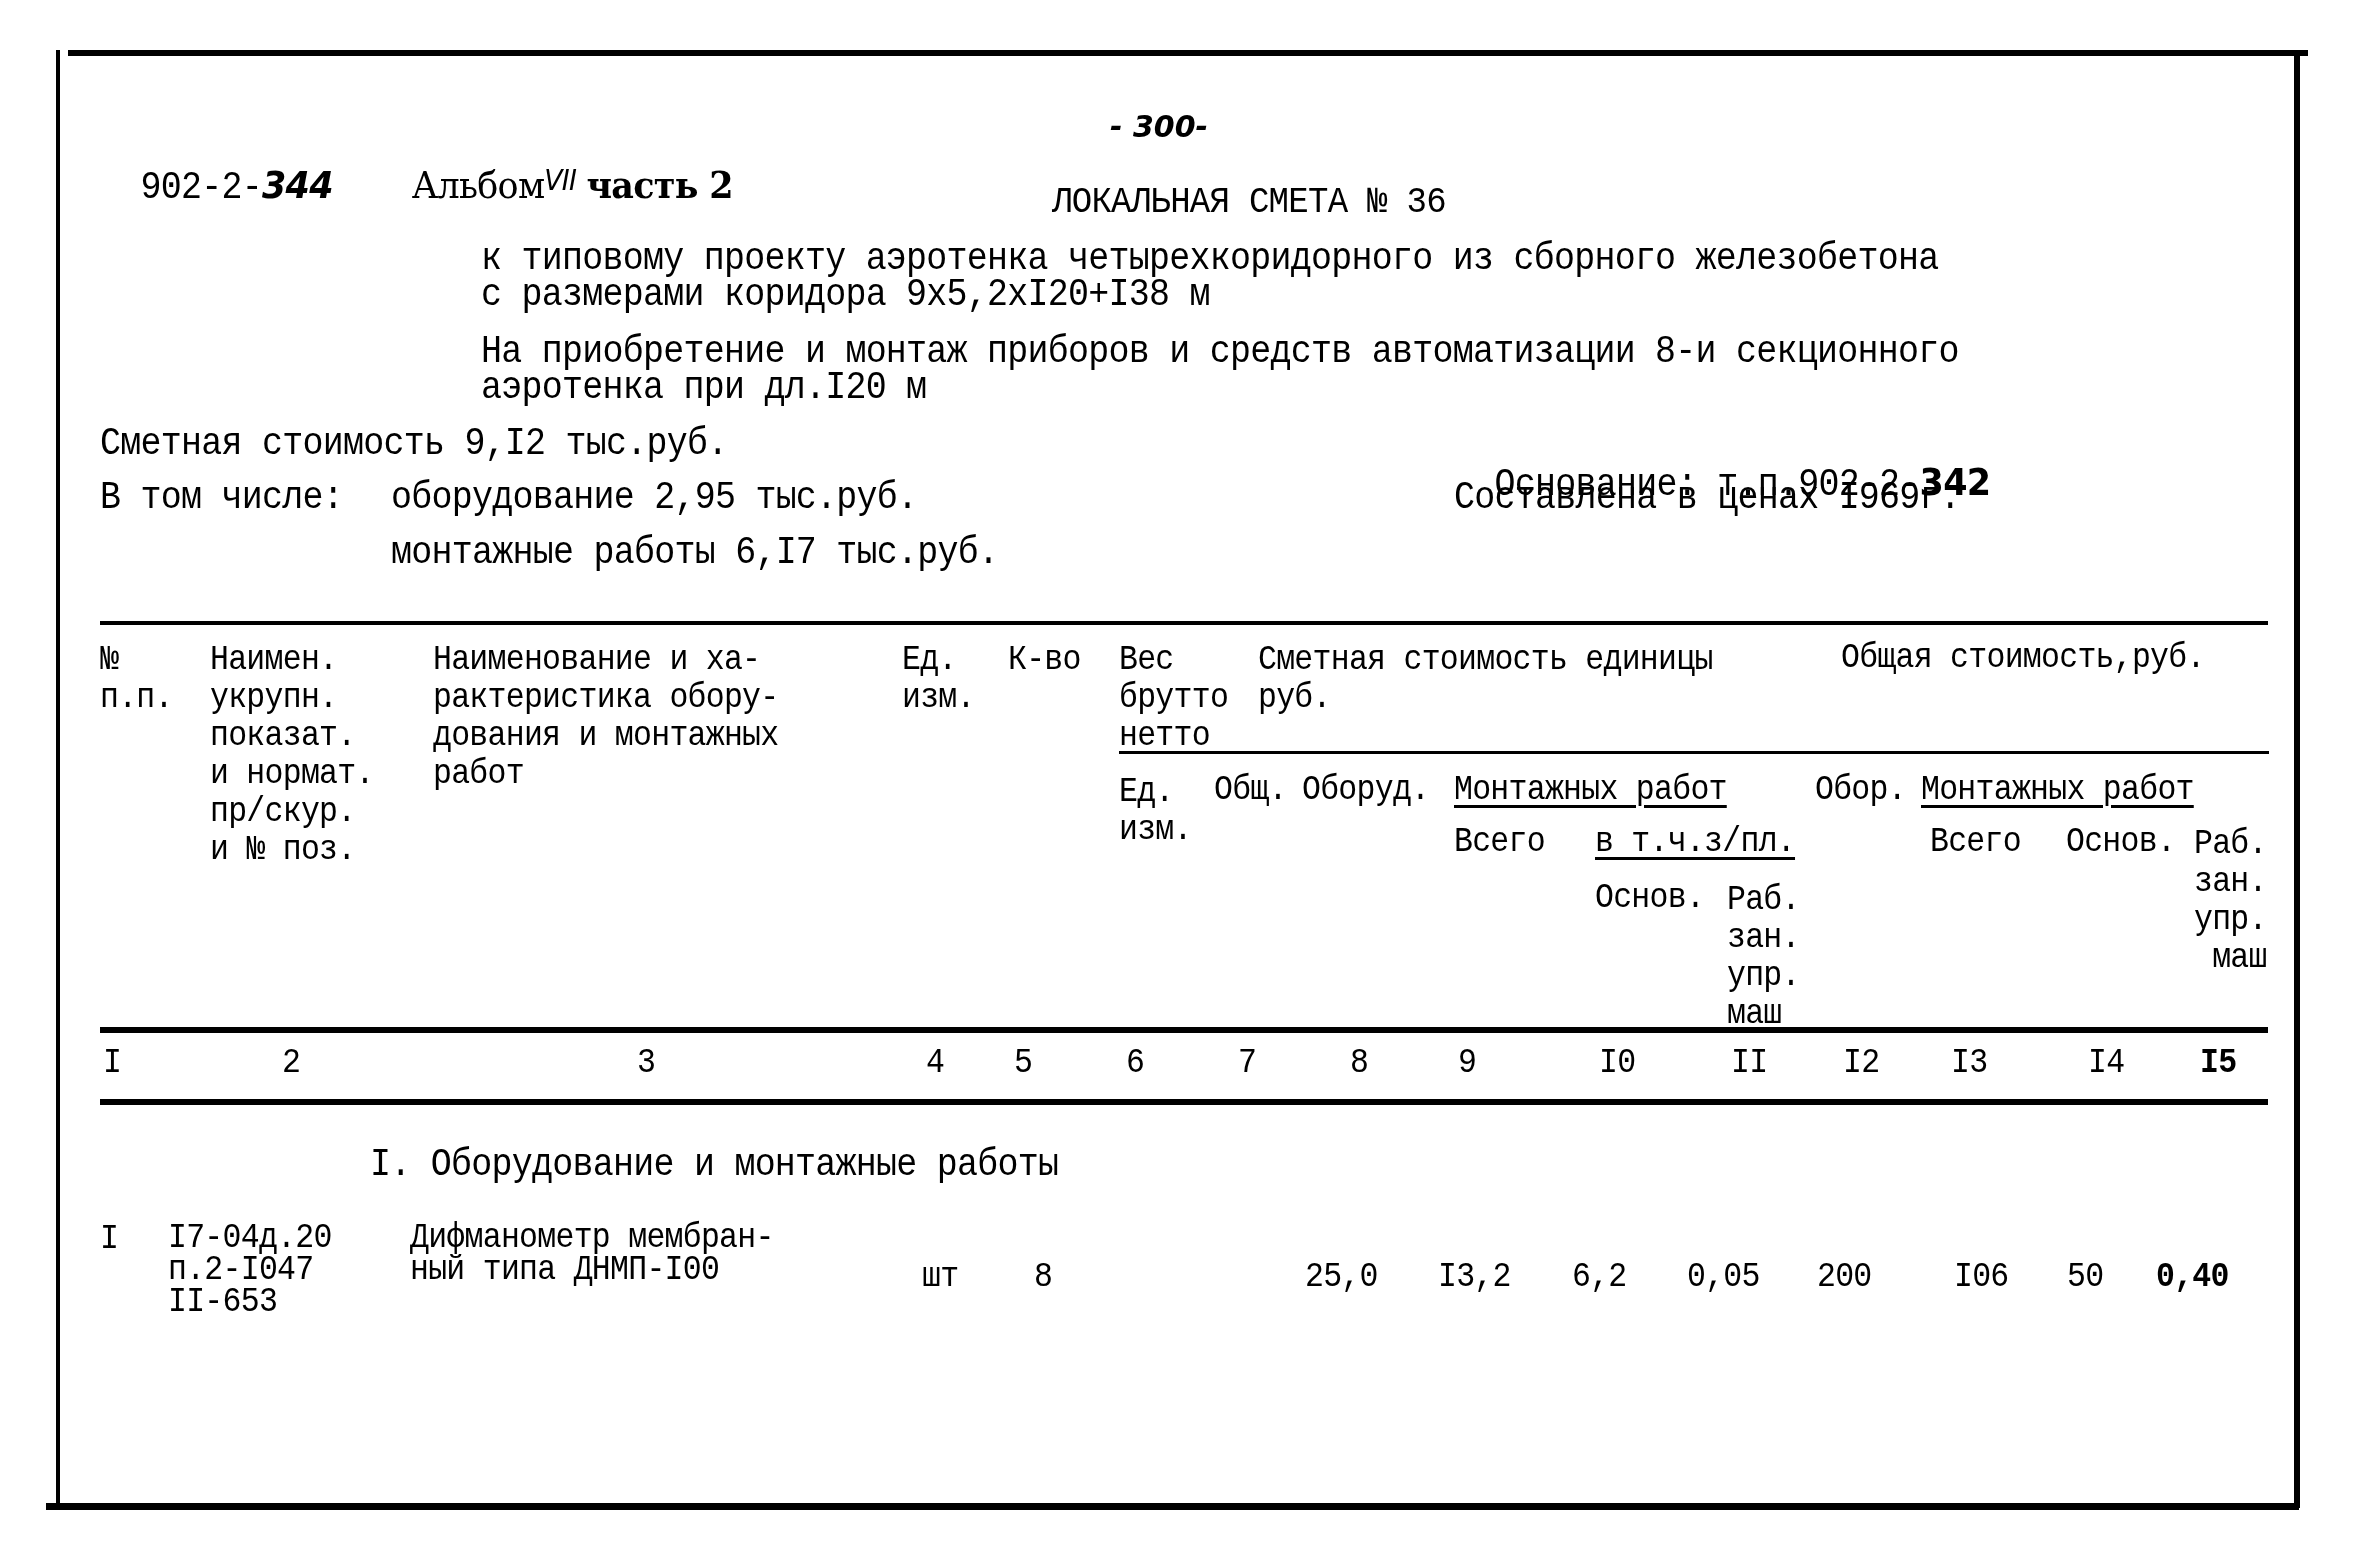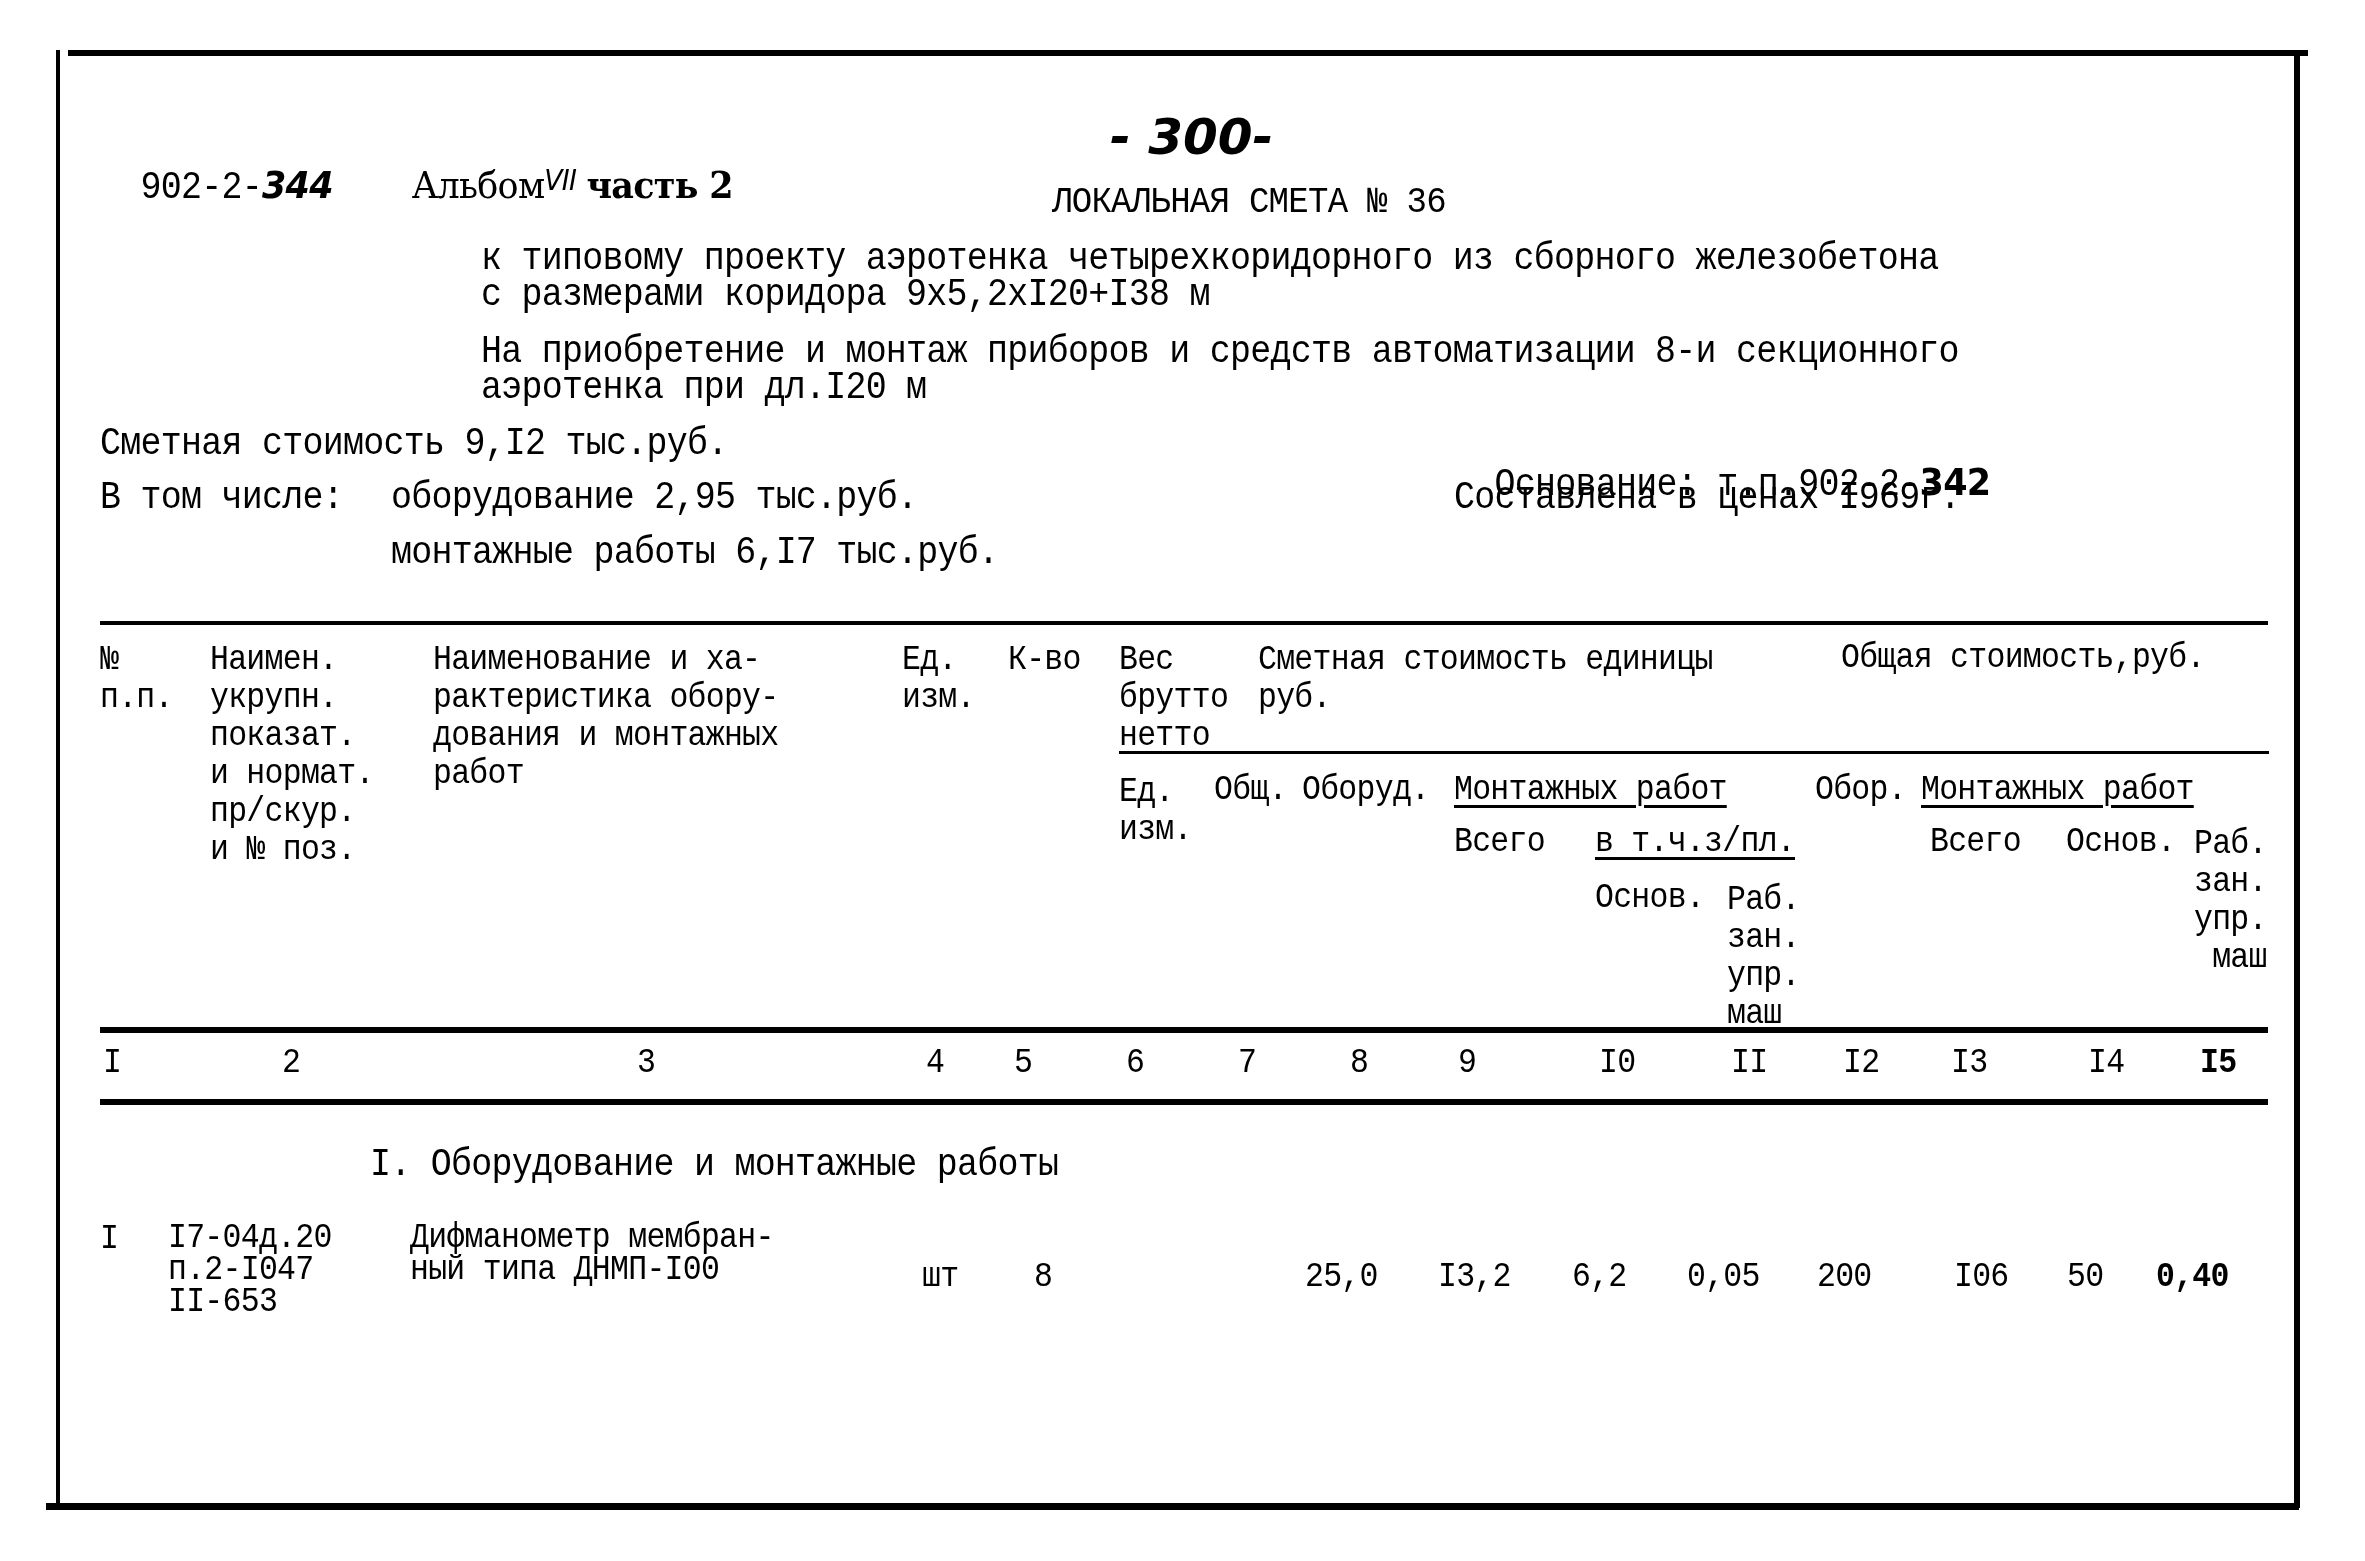--- a/index.html
+++ b/index.html
@@ -20,21 +20,21 @@
 <div class="rule" style="left:68px;top:50px;width:2240px;height:6.4px;"></div>
 <div class="rule" style="left:2294px;top:50px;width:6.4px;height:1458px;"></div>
 <div class="rule" style="left:46px;top:1503px;width:2253px;height:7.2px;"></div>
 
 <div class="abs t" style="left:100px;top:128px;font-size:38px;">
   <span>902-2-</span><span class="hand">344</span>
 </div>
 <div class="abs t" style="left:391px;top:128px;font-size:38px;font-family:'DejaVu Serif',serif;">
   <span>Альбом</span><span class="hand" style="font-size:29px;vertical-align:top;font-weight:normal;">VII</span> <span style="font-weight:bold;">часть 2</span>
 </div>
-<div class="abs hand" style="left:1110px;top:112px;font-size:50px;">- 300-</div>
+<div class="abs hand" style="left:1110px;top:112px;font-size:30px;">- 300-</div>
 
 <div class="abs t" style="left:1052px;top:184px;">ЛОКАЛЬНАЯ СМЕТА № 36</div>
 <div class="abs t" style="left:481px;top:240px;font-size:38px;">к типовому проекту аэротенка четырехкоридорного из сборного железобетона</div>
 <div class="abs t" style="left:481px;top:276px;font-size:38px;">с размерами коридора 9х5,2хI20+I38 м</div>
 <div class="abs t" style="left:481px;top:333px;font-size:38px;">На приобретение и монтаж приборов и средств автоматизации 8-и секционного</div>
 <div class="abs t" style="left:481px;top:369px;font-size:38px;">аэротенка при дл.I20 м</div>
 
 <div class="abs t" style="left:100px;top:425px;font-size:38px;">Сметная стоимость 9,I2 тыс.руб.</div>
 <div class="abs t" style="left:100px;top:479px;font-size:38px;">В том числе:</div>
 <div class="abs t" style="left:391px;top:479px;font-size:38px;">оборудование 2,95 тыс.руб.</div>

